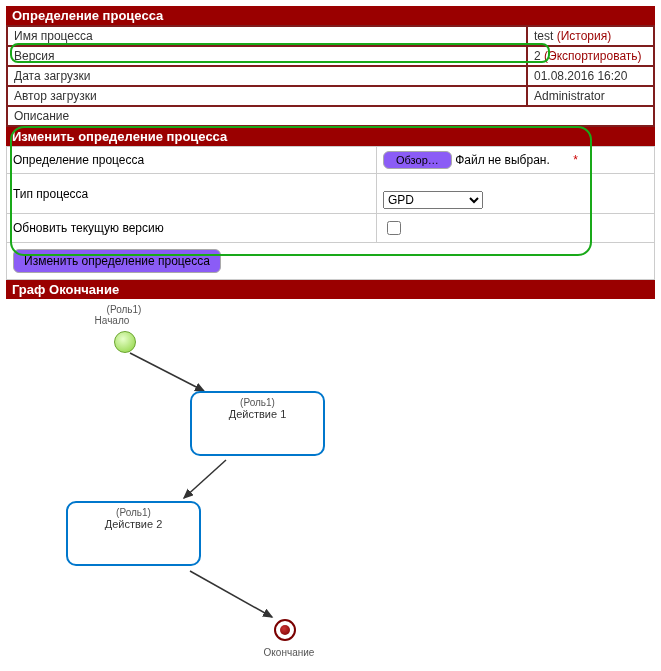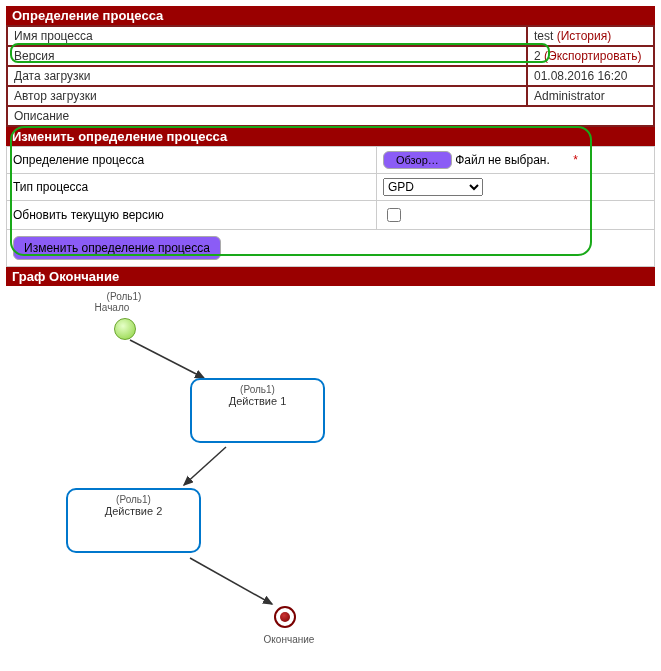--- a/index.html
+++ b/index.html
@@ -62,20 +62,21 @@
     cursor: pointer;
   }
   .btn-main {
     font-size: 12px;
     padding: 4px 10px;
     margin: 6px;
   }
   .select {
     font-size: 12px;
     width: 100px;
+    margin-top: 13px;
   }
   .req { color: #c00; margin-left: 20px; }
   .checkbox { width: 14px; height: 14px; }
   .diagram {
     position: relative;
     width: 640px;
     height: 380px;
   }
   .role-label {
     font-size: 10px;

